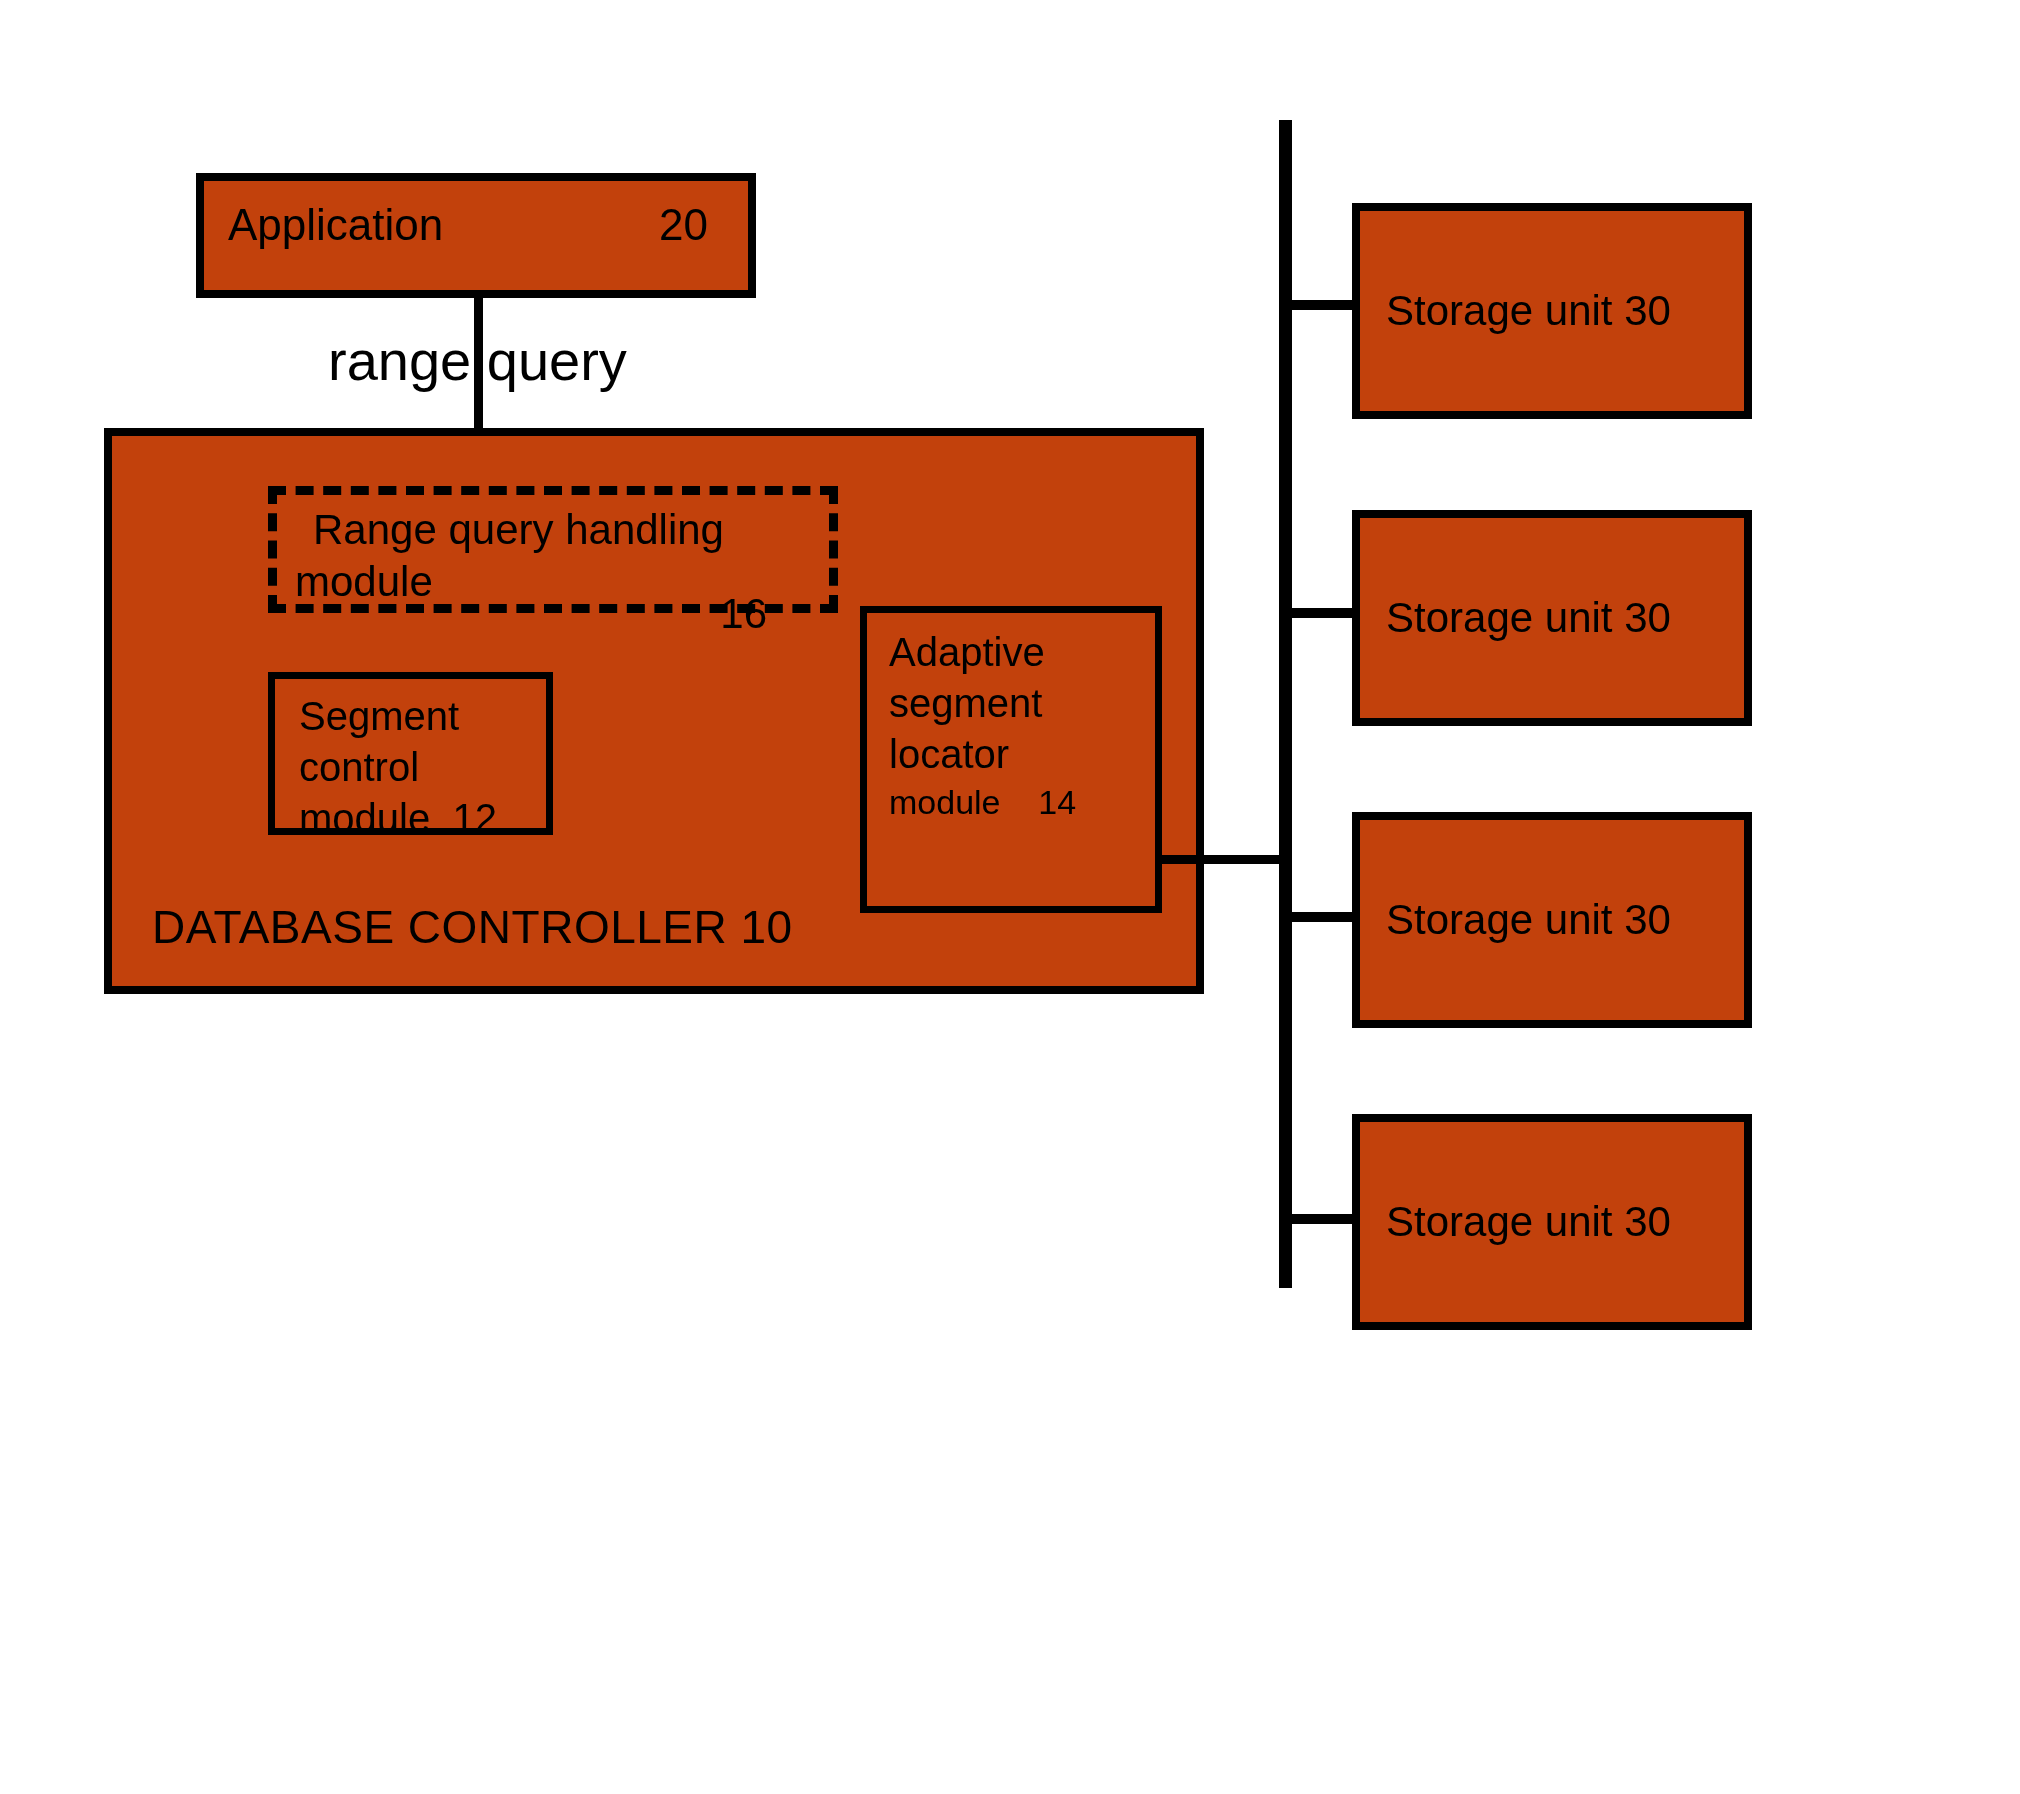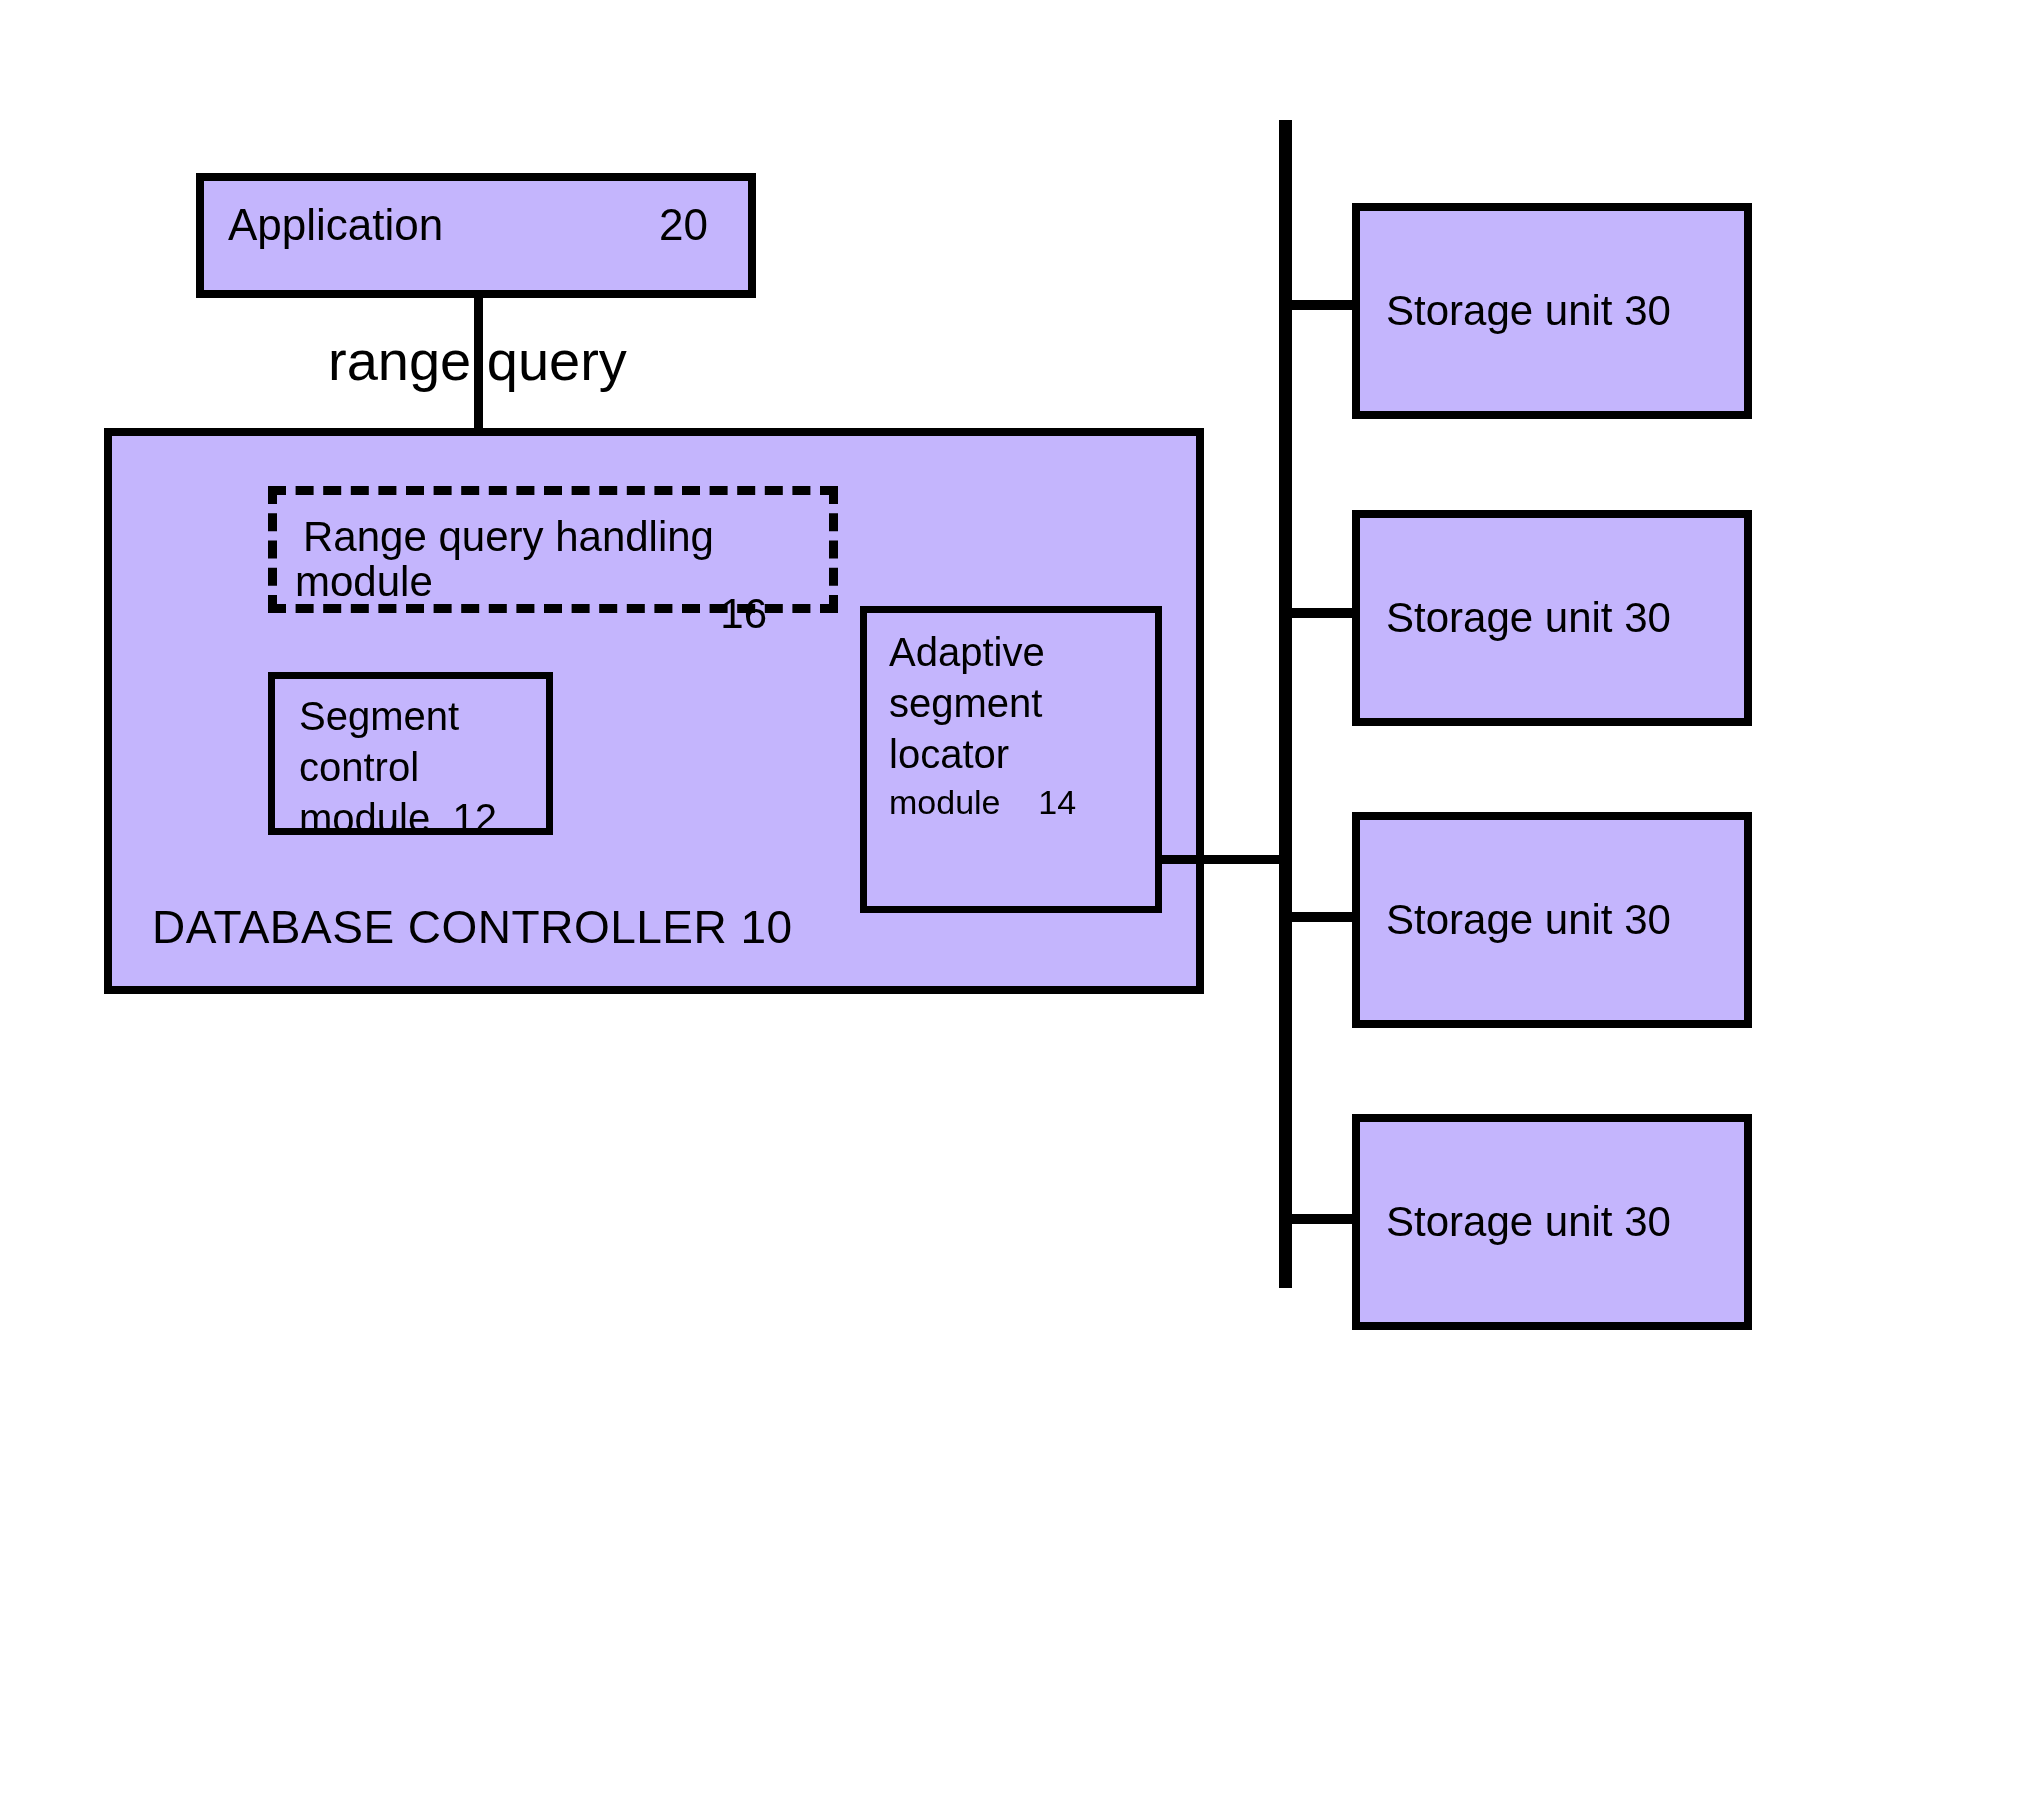--- a/index.html
+++ b/index.html
@@ -14,21 +14,21 @@
     background: #ffffff;
     font-family: "Liberation Sans", sans-serif;
     color: #000000;
     overflow: hidden;
   }
 
   
   .box {
     position: absolute;
     box-sizing: border-box;
-    background: #c4b5fd;
+    background: #c2410c;
     border: 8px solid #000000;
   }
   .box.thin { border-width: 7px; margin-top: 16px; }
   .box.dashed {
     border-style: dashed;
     border-width: 9px;
     background: transparent;
   }
 
   .box-label {
@@ -51,21 +51,21 @@
     left: 24px;
     top: 18px;
     font-size: 44px;
   }
   .app-num {
     right: 40px;
     top: 18px;
     font-size: 44px;
   }
 
-  .rq-line1 { left: 26px; top: 10px; font-size: 42px; margin-top: 7px; }
+  .rq-line1 { left: 36px; top: 10px; font-size: 42px; }
   .rq-line2 { left: 18px; top: 62px; font-size: 42px; }
   .rq-num  { right: 62px; top: 62px; font-size: 42px; margin-top: 32px; }
 
   .sc-l1 { left: 24px; top: 14px; font-size: 40px; }
   .sc-l2 { left: 24px; top: 65px; font-size: 40px; text-align: right; }
   .sc-l3 { left: 24px; top: 116px; font-size: 40px; }
 
   .as-l1 { left: 22px; top: 16px; font-size: 40px; }
   .as-l2 { left: 22px; top: 67px; font-size: 40px; }
   .as-l3 { left: 22px; top: 118px; font-size: 40px; }

